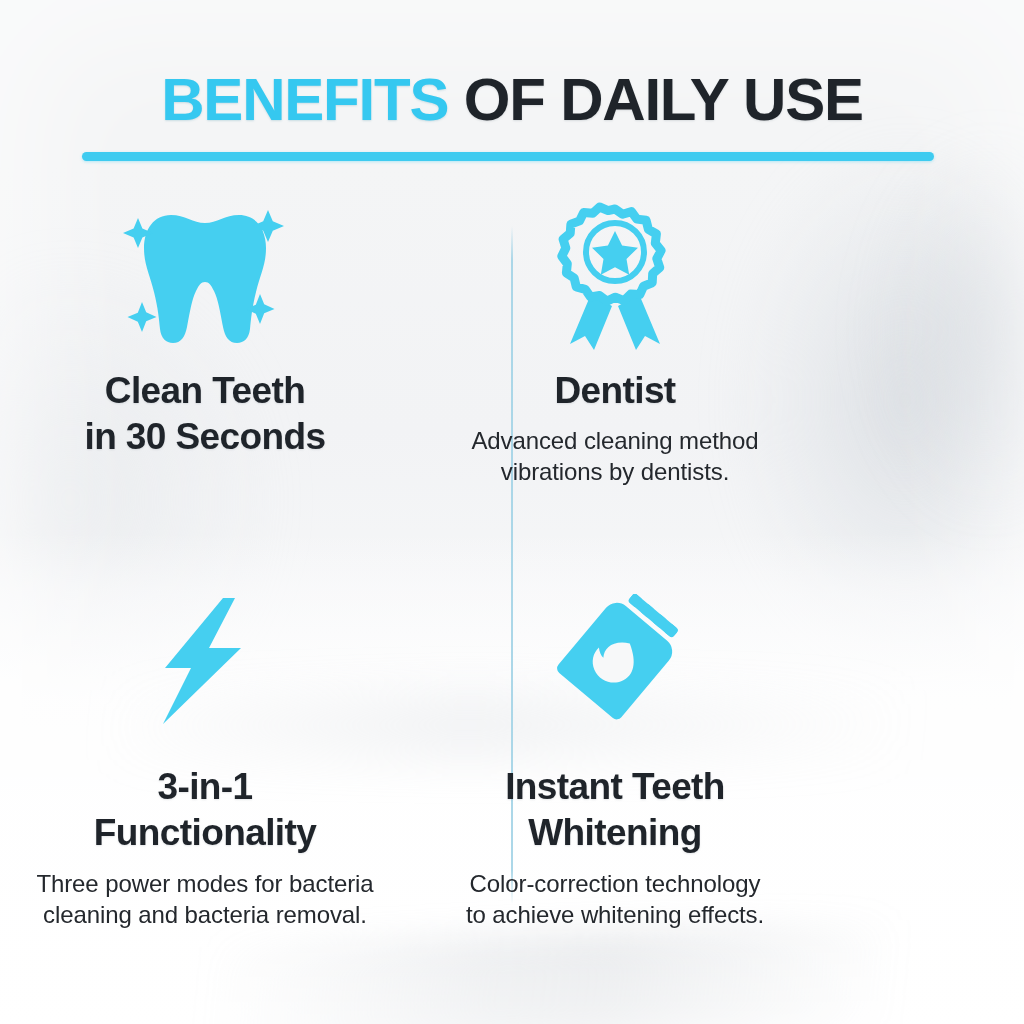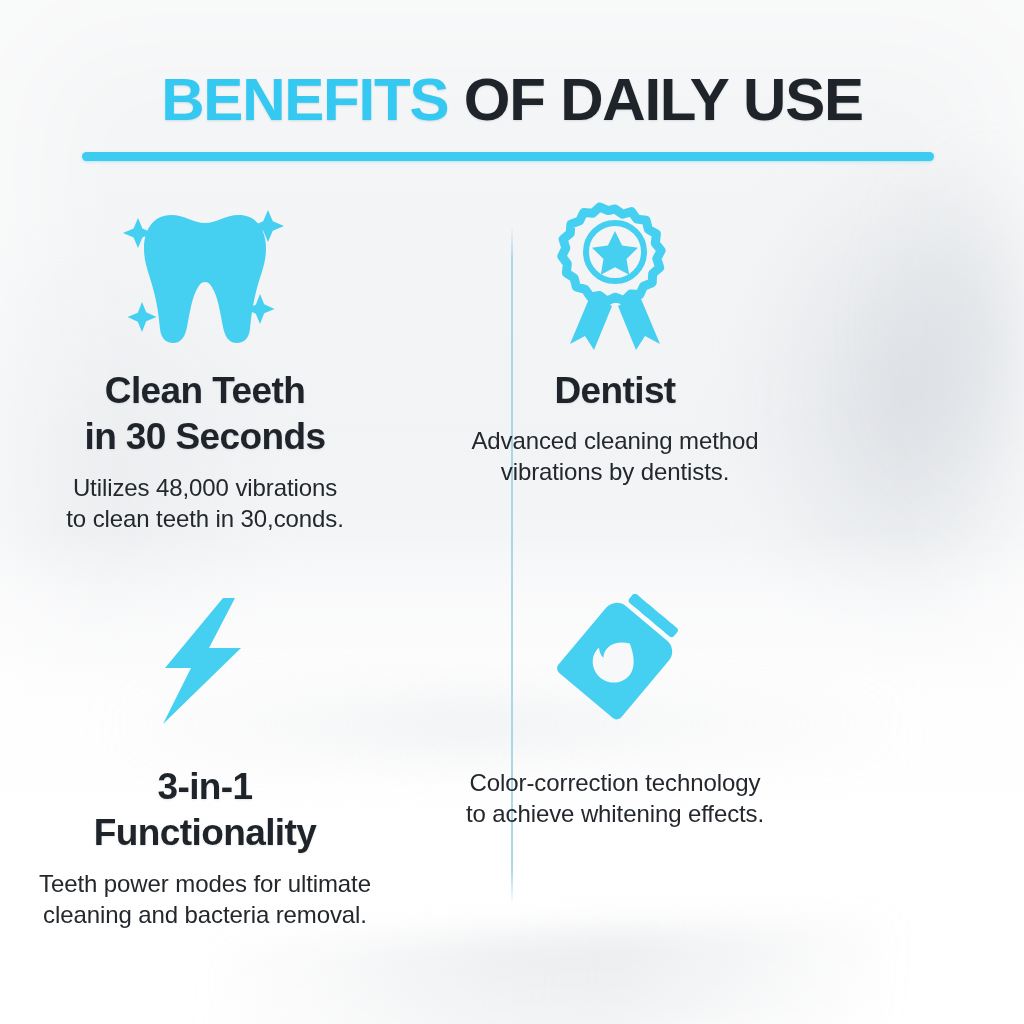--- a/index.html
+++ b/index.html
@@ -251,21 +251,20 @@
       <div class="icon-wrap">
         <svg class="ico" width="178" height="150" viewBox="0 0 178 150" aria-hidden="true">
           <path class="ico-fill" d="M89 21c-12 0-20-8-34-8C38 13 28 27 28 46c0 17 6 27 10 44 4 16 5 27 6 37 1 9 6 14 13 14 8 0 12-6 14-16 3-16 5-28 9-36 3-6 5-9 9-9s6 3 9 9c4 8 6 20 9 36 2 10 6 16 14 16 7 0 12-5 13-14 1-10 2-21 6-37 4-17 10-27 10-44 0-19-10-33-27-33-14 0-22 8-34 8z"></path>
           <path class="ico-fill" d="M22 16l4.4 10.6L37 31l-10.6 4.4L22 46l-4.4-10.6L7 31l10.6-4.4z"></path>
           <path class="ico-fill" d="M152 8l4.8 11.2L168 24l-11.2 4.8L152 40l-4.8-11.2L136 24l11.2-4.8z"></path>
           <path class="ico-fill" d="M144 92l4.2 10.3L158.5 107l-10.3 4.2L144 122l-4.2-10.3L129.5 107l10.3-4.2z"></path>
           <path class="ico-fill" d="M26 100l4.2 10.3L40.5 115l-10.3 4.2L26 130l-4.2-10.3L11.5 115l10.3-4.2z"></path>
         </svg>
       </div>
       <h2 class="benefit-title"><span>Clean Teeth</span><br><span>in 30 Seconds</span></h2>
-      <p class="benefit-desc"><span>Utilizes 48,000 vibrations</span><br><span>to clean teeth in 30,conds.</span></p>
     </div>
 
     <div class="cell top">
       <div class="icon-wrap">
         <svg class="ico" width="130" height="150" viewBox="0 0 130 150" aria-hidden="true">
 
           <path class="ico-fill" d="M41 92 L20 142 L35 134 L44 148 L62 104 Z"></path>
           <path class="ico-fill" d="M89 92 L110 142 L95 134 L86 148 L68 104 Z"></path>
 
           <path class="ico-stroke" stroke-width="9" stroke-linejoin="round" d="
@@ -281,37 +280,38 @@
       <p class="benefit-desc"><span>Advanced cleaning method</span><br><span>vibrations by dentists.</span></p>
     </div>
 
     <div class="cell bottom">
       <div class="icon-wrap">
         <svg class="ico" width="112" height="134" viewBox="0 0 112 134" aria-hidden="true">
           <path class="ico-fill" d="M74 4 L16 74 L42 74 L14 130 L92 54 L60 54 L86 4 Z"></path>
         </svg>
       </div>
       <h2 class="benefit-title"><span>3-in-1</span><br><span>Functionality</span></h2>
-      <p class="benefit-desc"><span>Teeth power modes for ultimate</span><br><span>cleaning and bacteria removal.</span></p>
+      <p class="benefit-desc"><span>Three power modes for bacteria</span><br><span>cleaning and bacteria removal.</span></p>
     </div>
 
     <div class="cell bottom">
       <div class="icon-wrap">
         <svg class="ico" width="150" height="134" viewBox="0 0 150 134" aria-hidden="true">
           <g transform="rotate(40 75 67)">
 
             <path class="ico-fill" d="M48 18 h54 a14 14 0 0 1 14 14 v74 a6 6 0 0 1 -6 6 H40 a6 6 0 0 1 -6 -6 V32 a14 14 0 0 1 14 -14 z"></path>
 
             <rect class="ico-fill" x="46" y="2" width="58" height="11" rx="4"></rect>
             <rect class="ico-fill" x="46" y="2" width="11" height="11" rx="3"></rect>
             <rect class="ico-fill" x="62" y="2" width="11" height="11" rx="3"></rect>
             <rect class="ico-fill" x="78" y="2" width="11" height="11" rx="3"></rect>
             <rect class="ico-fill" x="93" y="2" width="11" height="11" rx="3"></rect>
 
             <path fill="#f7f8f9" d="M75 44 c18 10 24 22 18 34 -5 10 -18 14 -28 9 -8 -4 -12 -12 -11 -20 3 3 7 5 10 5 -6 -8 -4 -20 11 -28z"></path>
           </g>
         </svg>
       </div>
+      <h2 class="benefit-title"><span>Instant Teeth</span><br><span>Whitening</span></h2>
       <p class="benefit-desc"><span>Color-correction technology</span><br><span>to achieve whitening effects.</span></p>
     </div>
 
   </div>
 </div>
 
 </body></html>

